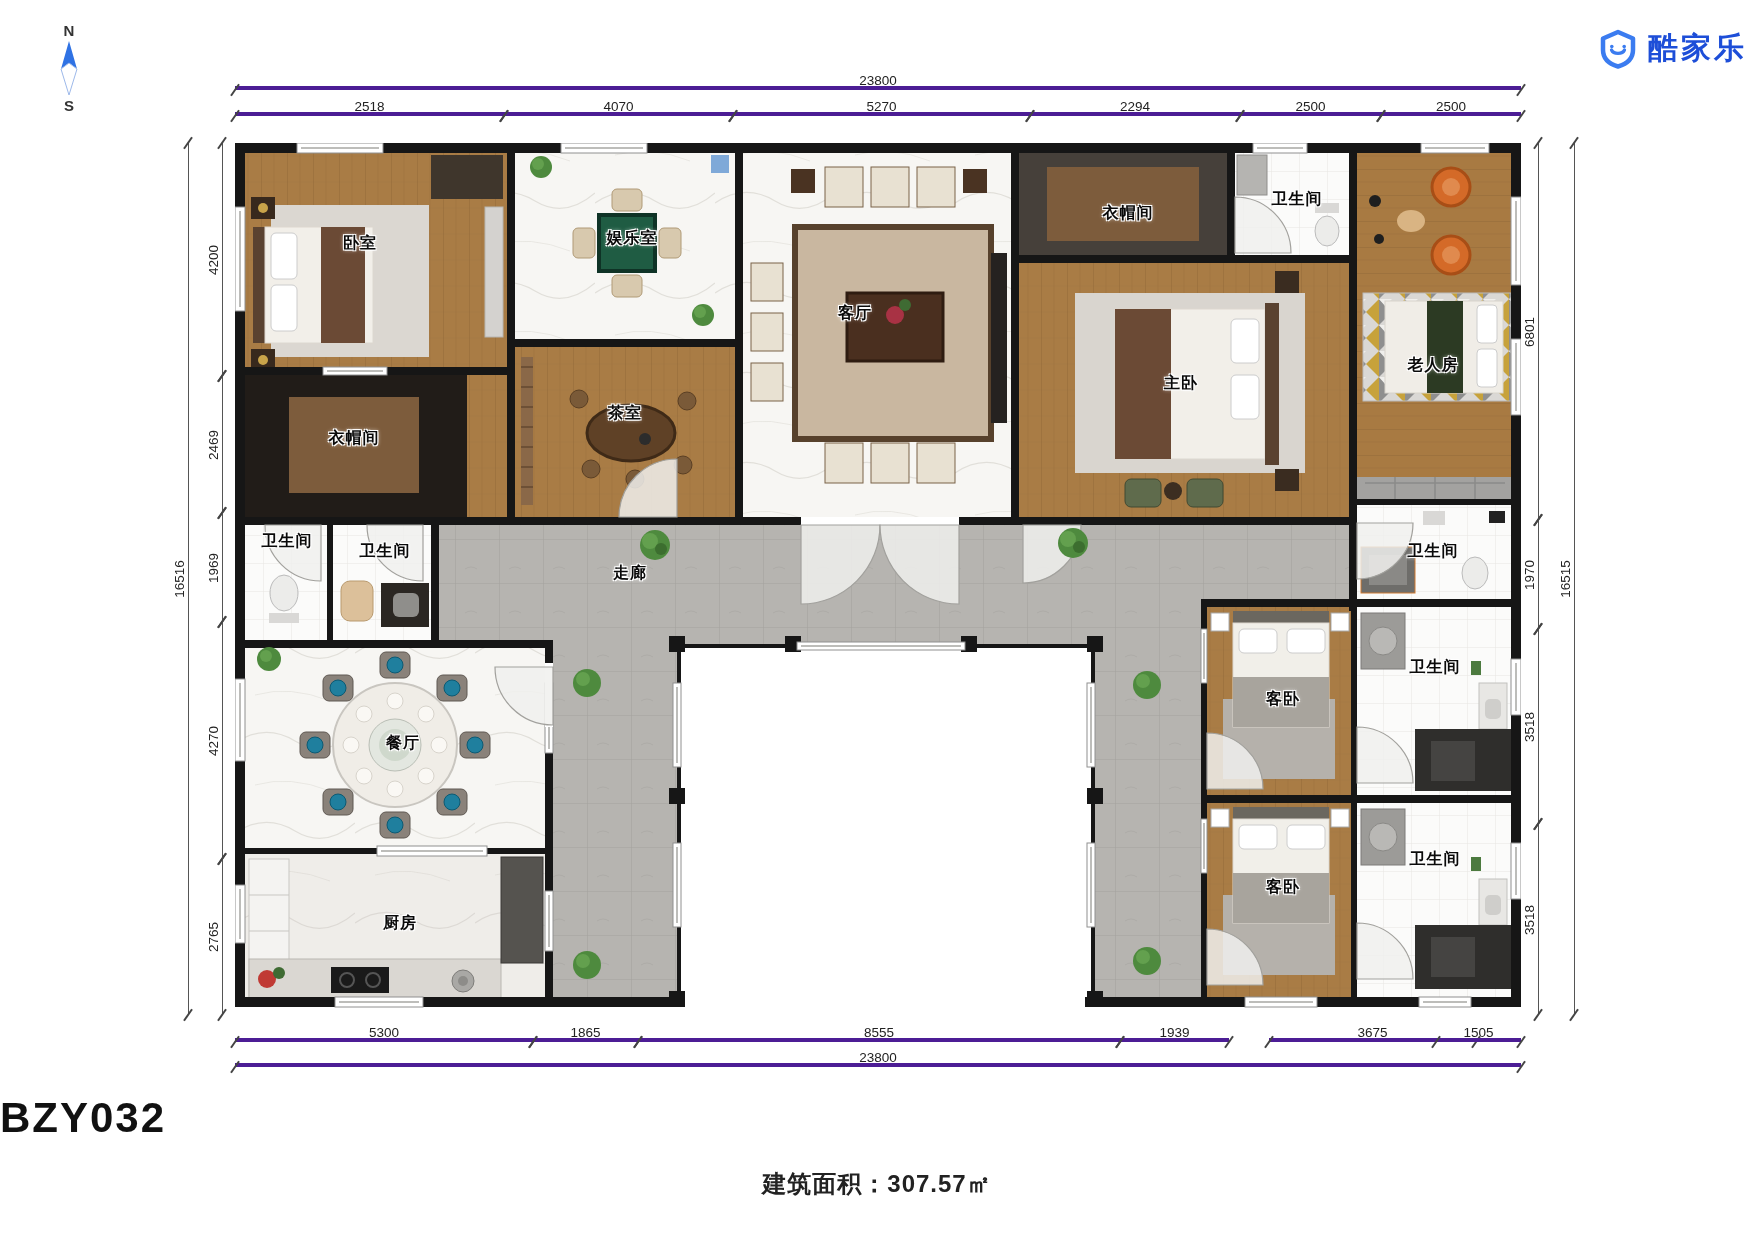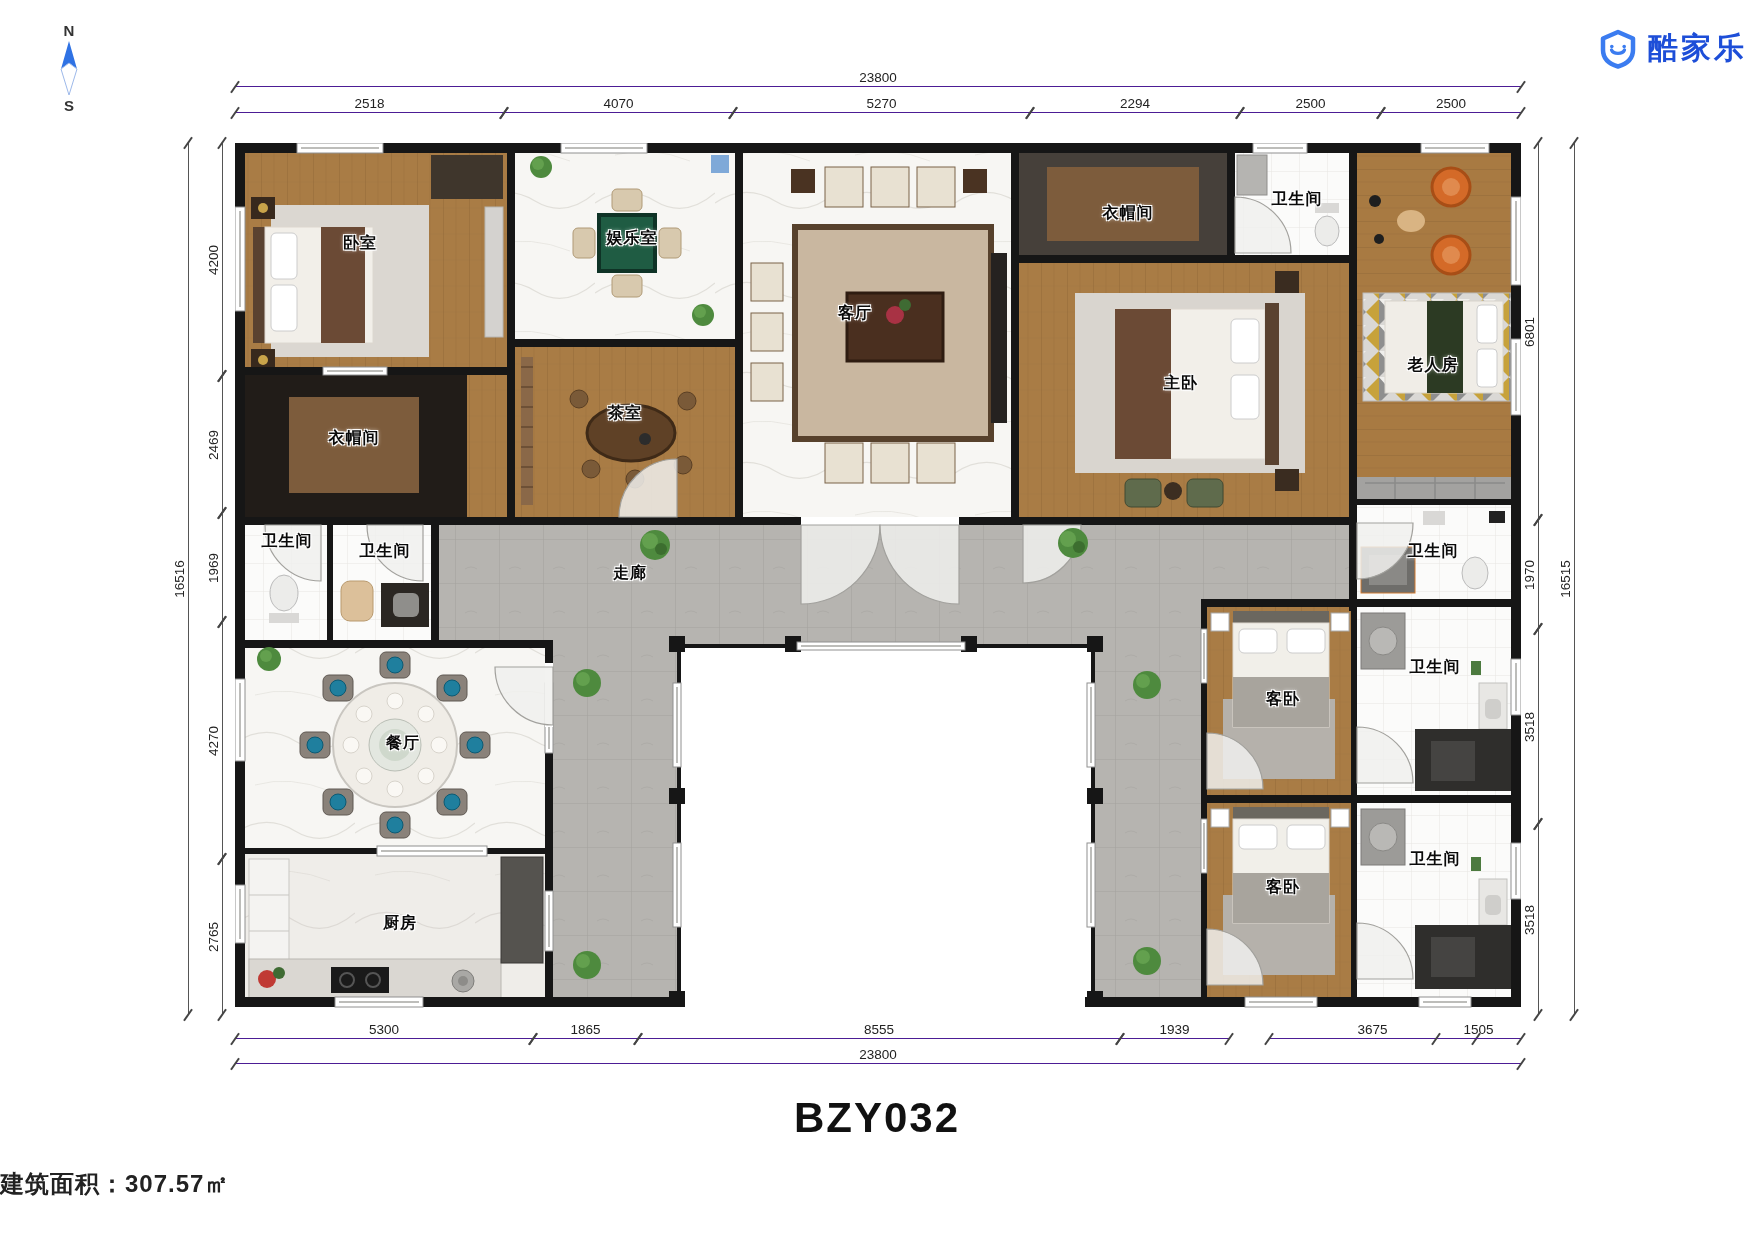--- a/index.html
+++ b/index.html
@@ -4,37 +4,37 @@
 <style>
   html,body{margin:0;padding:0}
   body{width:1754px;height:1240px;position:relative;background:#fff;overflow:hidden;
        font-family:"Liberation Sans",sans-serif;color:#111}
   .plan{position:absolute;left:235px;top:143px;width:1286px;height:872px}
   .plan svg{position:absolute;left:0;top:0}
   .room-label{position:absolute;transform:translate(-50%,-50%);font-size:16px;font-weight:bold;
       color:#0a0a0a;letter-spacing:1px;white-space:nowrap;z-index:6;
       text-shadow:-1px -1px 0 #fff,1px -1px 0 #fff,-1px 1px 0 #fff,1px 1px 0 #fff,0 0 4px #fff}
   .dim{position:absolute;color:#222;font-size:13.5px;z-index:4}
-  .dim-h{border-top:1px solid #4c1d95;height:0}
+  .dim-h{border-top:4px solid #4c1d95;height:0}
   .dim-v{border-left:1px solid #555;width:0}
   .dim .lbl{position:absolute;white-space:nowrap;background:transparent}
   .dim-h .lbl{left:50%;bottom:2px;transform:translateX(-50%)}
   .dim-v .lbl{top:50%;left:-10px;transform:translate(-50%,-50%) rotate(-90deg)}
   .tick{position:absolute;width:14px;height:2px;background:#444}
   .dim-h .tick{top:-1px;transform:rotate(-55deg)}
   .dim-h .t0{left:-7px}.dim-h .t1{right:-7px}
   .dim-v .tick{left:-8px;transform:rotate(-55deg)}
   .dim-v .t0{top:-1px}.dim-v .t1{bottom:-1px}
   .compass{position:absolute;left:52px;top:22px;width:34px;display:flex;flex-direction:column;
       align-items:center;font-size:15px;font-weight:bold;color:#333;z-index:8}
   .logo{position:absolute;left:1598px;top:28px;display:flex;align-items:center;gap:10px;z-index:8}
   .logo-text{font-size:30px;font-weight:700;color:#1d4ed8;letter-spacing:3px}
-  .title{position:absolute;left:0;top:1094px;width:1754px;text-align:center;font-size:42px;
+  .title{position:absolute;left:0;top:1094px;width:1754px;font-size:42px;
       font-weight:bold;letter-spacing:2px;color:#111}
-  .area{position:absolute;left:0;top:1168px;width:1754px;font-size:24px;
+  .area{position:absolute;left:0;top:1168px;width:1754px;text-align:center;font-size:24px;
       font-weight:bold;letter-spacing:1px;color:#222}
 </style>
 </head>
 <body>
 
 <div class="compass">
   <div>N</div>
   <svg width="20" height="58" viewBox="0 0 20 58">
     <polygon points="10,2 18,30 10,24 2,30" fill="#2f72e4"></polygon>
     <polygon points="10,24 18,30 10,56 2,30" fill="#ffffff" stroke="#9db9ea" stroke-width="1"></polygon>

